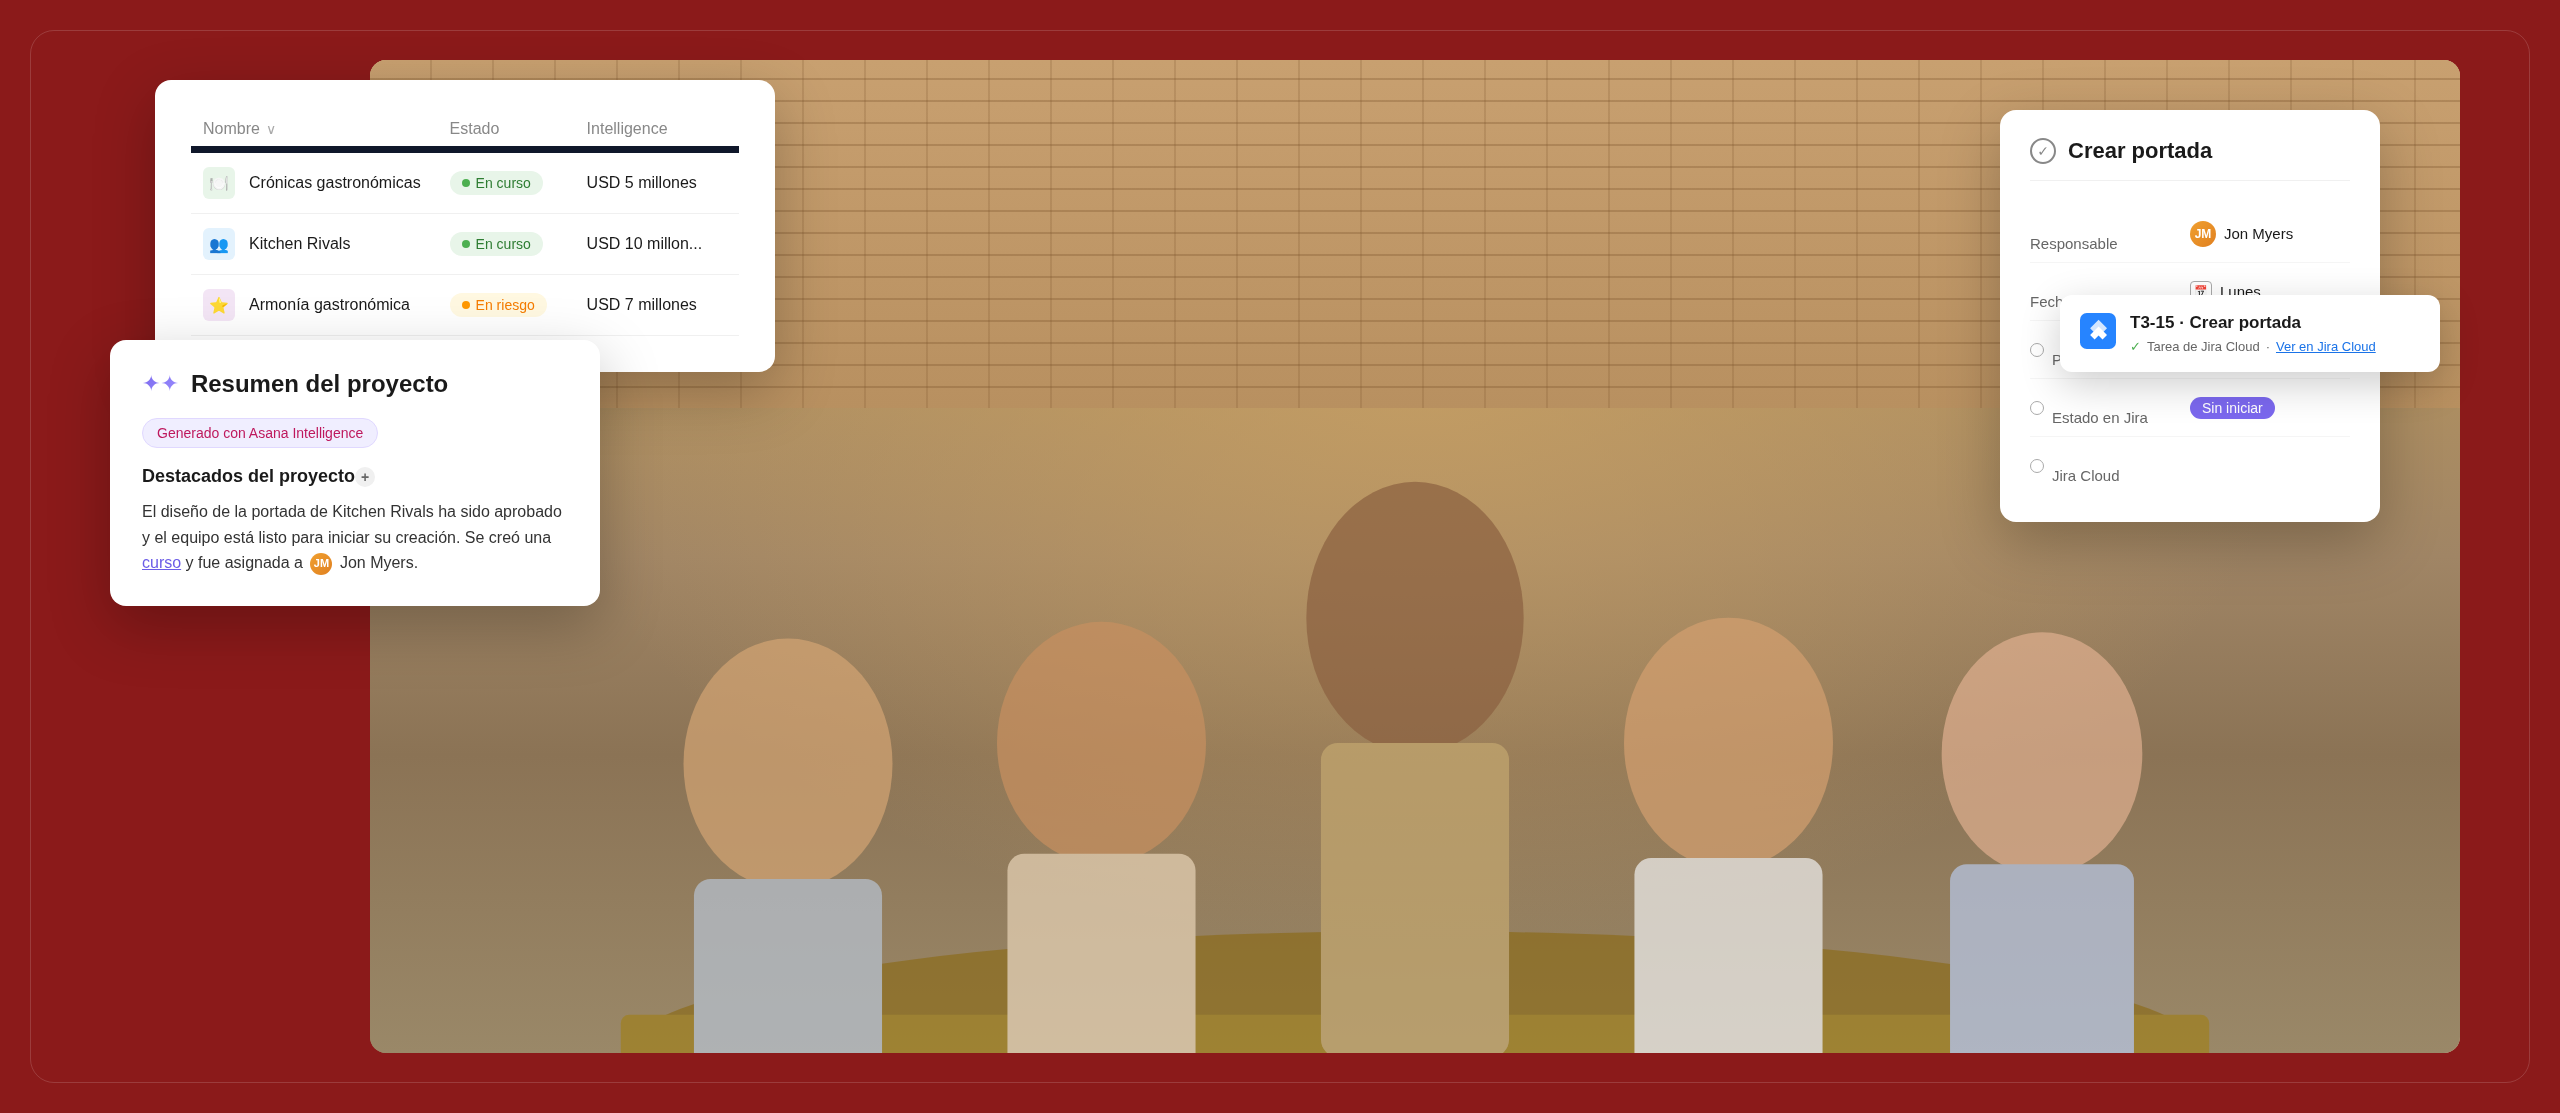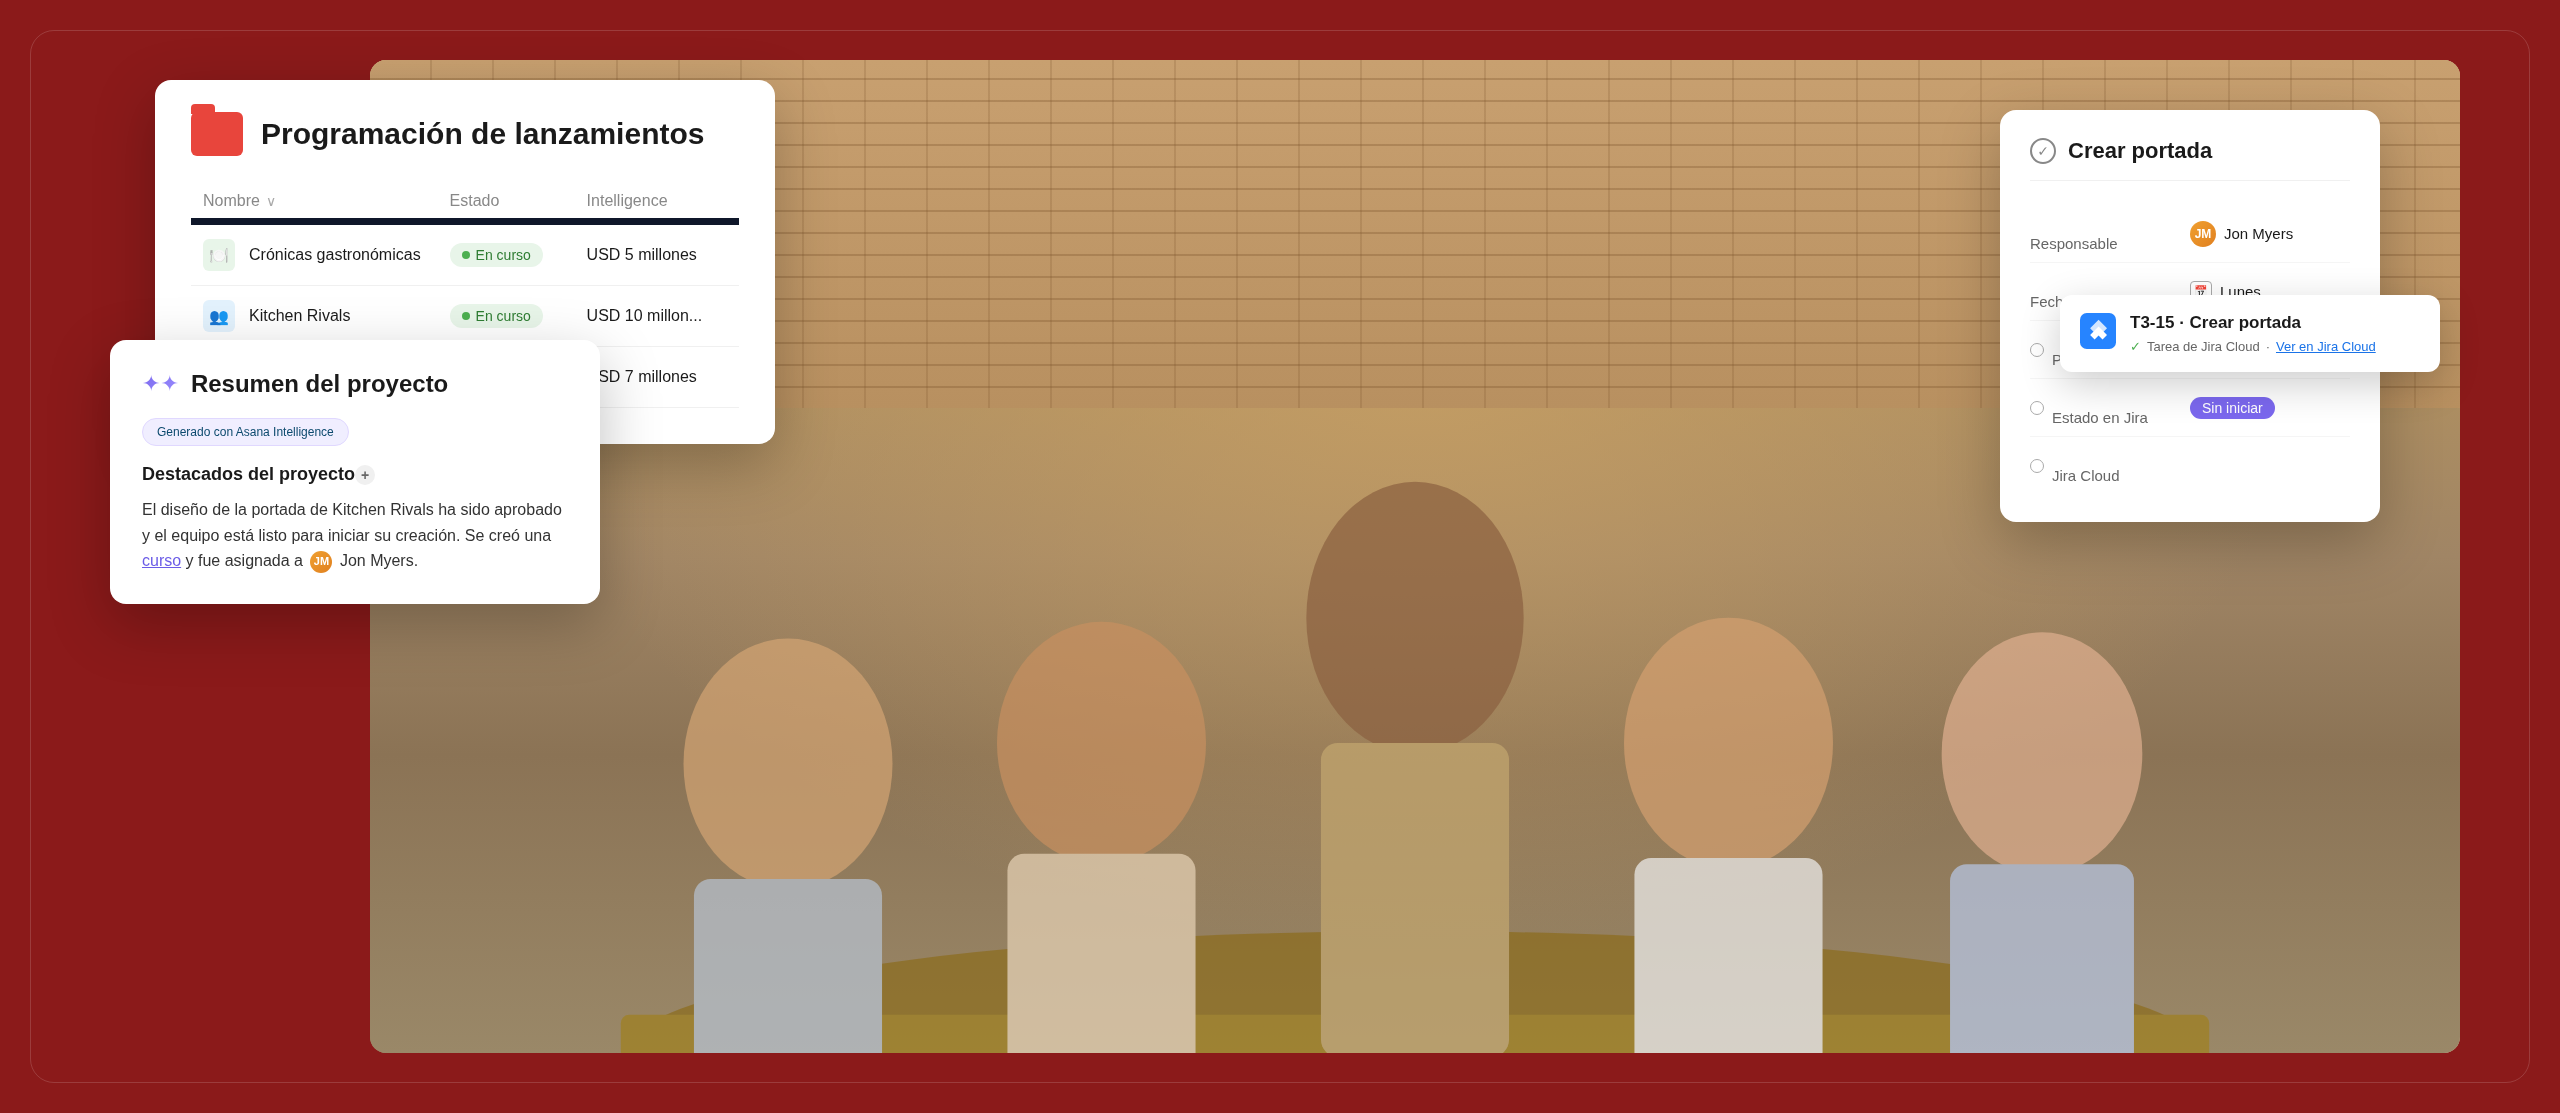--- a/index.html
+++ b/index.html
@@ -241,23 +241,23 @@
     .summary-title {
       font-size: 24px;
       font-weight: 700;
       color: #1a1a1a;
     }
 
     .ai-badge {
       display: inline-block;
       padding: 6px 14px;
       background: #f0eeff;
-      color: #0c4a6e;
+      color: #be185d;
       border-radius: 20px;
-      font-size: 12px;
+      font-size: 14px;
       margin-bottom: 18px;
       border: 1px solid #e0d8ff;
     }
 
     .highlights-title {
       font-size: 18px;
       font-weight: 600;
       color: #1a1a1a;
       margin-bottom: 12px;
       display: flex;
@@ -514,24 +514,20 @@
         <rect x="756" y="388" width="88" height="120" fill="#B8C8E8" rx="8"></rect>
       </svg>
     </div>
   </div>
 
   <div class="outer-border"></div>
 
   <div class="cards-wrapper">
 
     <div class="launch-card">
-      <div class="launch-card-header">
-        <div class="folder-icon"></div>
-        <h2 class="launch-title">Programación de lanzamientos</h2>
-      </div>
 
       <table class="project-table">
         <thead>
           <tr>
             <th class="name-col">
               <div class="name-sort">
                 <span>Nombre</span>
                 <span class="sort-icon">∨</span>
               </div>
             </th>

